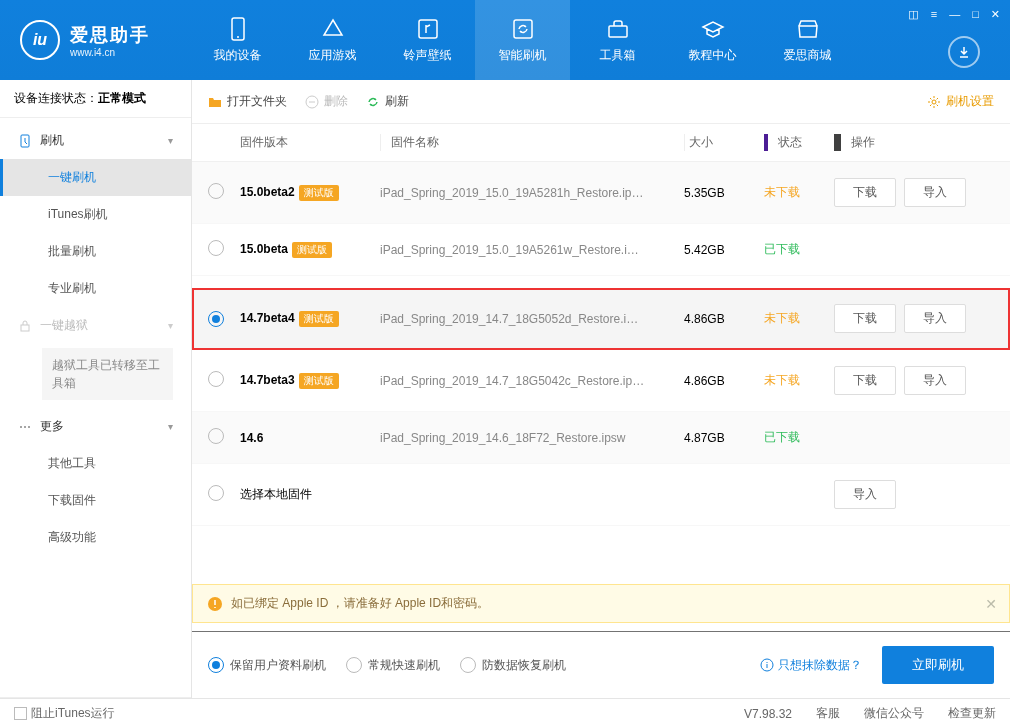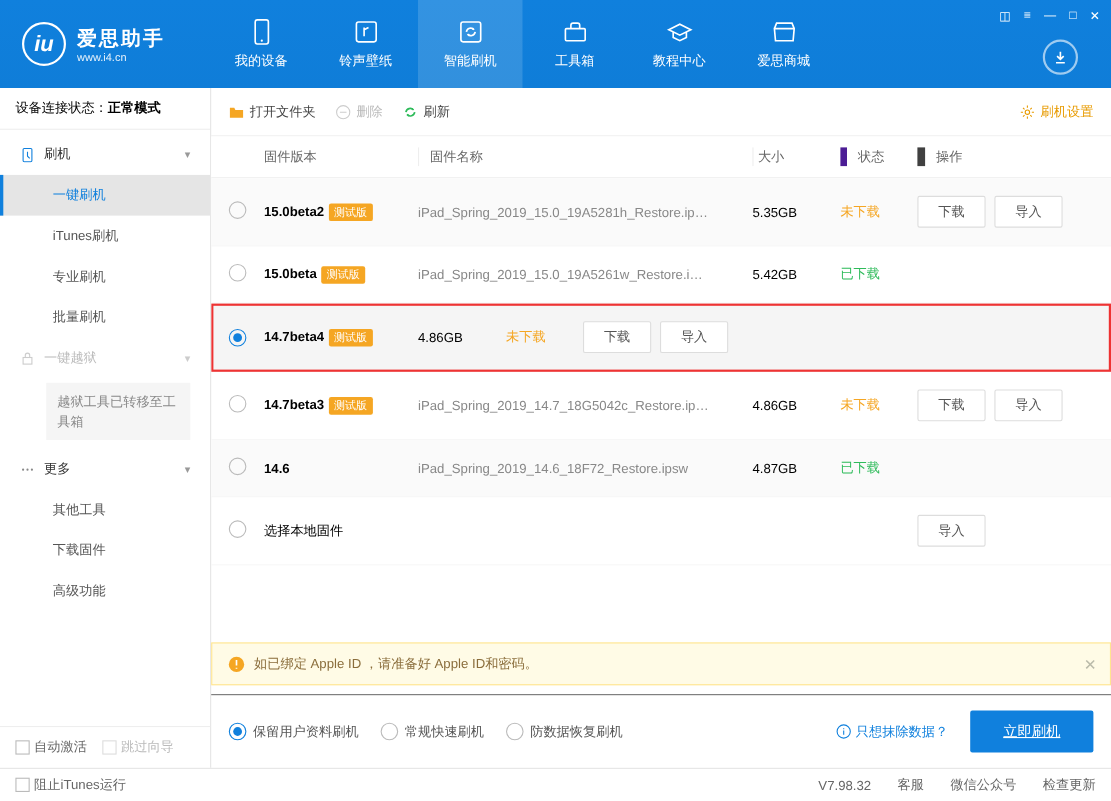--- a/index.html
+++ b/index.html
@@ -1,21 +1,21 @@
 <!DOCTYPE html>
 <html><head>
   <meta charset="utf-8">
   <style>
     * { margin: 0; padding: 0; box-sizing: border-box; font-family: "Microsoft YaHei", sans-serif; }
     body { width: 1010px; height: 728px; overflow: hidden; background: #fff; font-size: 12px; }
     
     
     .header { height: 80px; background: linear-gradient(to bottom, #1080dd, #0f7dd8); color: #fff; display: flex; align-items: center; position: relative; }
     .logo-area { display: flex; align-items: center; padding: 0 20px; width: 190px; }
-    .logo-icon { width: 40px; height: 40px; border: 2px solid #fff; border-radius: 50%; display: flex; align-items: center; justify-content: center; font-weight: bold; font-size: 20px; font-style: italic; }
+    .logo-icon { width: 40px; height: 40px; border: 2px solid #fff; border-radius: 50%; display: flex; align-items: center; justify-content: center; font-weight: bold; font-size: 16px; font-style: italic; }
     .logo-text { margin-left: 10px; }
     .logo-title { font-size: 18px; font-weight: bold; letter-spacing: 2px; }
     .logo-url { font-size: 10px; opacity: 0.9; }
     .nav { display: flex; height: 100%; }
     .nav-item { width: 95px; display: flex; flex-direction: column; align-items: center; justify-content: center; cursor: pointer; gap: 6px; }
     .nav-item.active { background: rgba(255,255,255,0.15); }
     .nav-icon { width: 24px; height: 24px; display: flex; align-items: center; justify-content: center; }
     .nav-label { font-size: 12px; }
     .window-controls { position: absolute; top: 8px; right: 10px; display: flex; gap: 12px; font-size: 11px; }
     .download-circle { position: absolute; right: 30px; top: 36px; width: 32px; height: 32px; border: 2px solid rgba(255,255,255,0.6); border-radius: 50%; display: flex; align-items: center; justify-content: center; }
@@ -56,38 +56,38 @@
     .col-radio { width: 32px; }
     .col-version { width: 140px; }
     .col-name { flex: 1; }
     .col-size { width: 80px; text-align: left; }
     .col-status { width: 70px; }
     .col-action { width: 160px; display: flex; gap: 8px; }
     
     .table-body { flex: 1; overflow: auto; }
     .row { display: flex; align-items: center; padding: 16px 16px; border-bottom: 1px solid #f7f7f7; }
     .row.alt { background: #fafafa; }
-    .row.highlighted { outline: 2px solid #e33; outline-offset: -2px; background: #f5f5f5; }
+    .row.highlighted { outline: 2px solid #e33; outline-offset: -2px; background: #f5f5f5; margin-top: 12px; }
     .radio { width: 16px; height: 16px; border: 1px solid #bbb; border-radius: 50%; display: inline-flex; align-items: center; justify-content: center; }
     .radio.checked::after { content: ""; width: 8px; height: 8px; background: #1080dd; border-radius: 50%; }
     .radio.checked { border-color: #1080dd; }
     .beta-tag { display: inline-block; background: #f5a623; color: #fff; padding: 1px 5px; font-size: 10px; border-radius: 2px; margin-left: 4px; }
     .fw-name { color: #888; }
     .status-text.not { color: #f5a623; }
     .status-text.done { color: #2ebb5a; }
     .btn { padding: 5px 18px; border: 1px solid #ddd; background: #fff; color: #555; cursor: pointer; border-radius: 2px; font-size: 12px; }
     
     
     .notice-bar { background: #fffbe6; border: 1px solid #ffe58f; padding: 10px 14px; display: flex; align-items: center; gap: 8px; color: #8a6d3b; margin: 0 0 8px 0; position: relative; }
     .notice-close { position: absolute; right: 12px; color: #bba; cursor: pointer; font-size: 14px; }
     .flash-panel { border-top: 1px solid #737373; padding: 14px 16px; display: flex; align-items: center; gap: 20px; }
     .flash-option { display: flex; align-items: center; gap: 6px; color: #555; }
     .flash-spacer { flex: 1; }
     .erase-link { color: #1080dd; display: flex; align-items: center; gap: 4px; }
-    .flash-btn { background: #1080dd; color: #fff; border: none; padding: 10px 30px; font-size: 13px; cursor: pointer; border-radius: 2px; text-decoration: underline; }
+    .flash-btn { background: #1080dd; color: #fff; border: none; padding: 10px 30px; font-size: 13px; cursor: pointer; border-radius: 2px; }
     
     
     .footer { height: 30px; border-top: 1px solid #e5e5e5; display: flex; align-items: center; padding: 0 14px; color: #666; gap: 24px; font-size: 12px; }
     .footer .spacer { flex: 1; }
     
     .cb { width: 13px; height: 13px; border: 1px solid #bbb; display: inline-block; vertical-align: middle; margin-right: 4px; }
     
     svg { display: block; }
   </style>
 </head>
@@ -107,20 +107,28 @@
           <svg width="20" height="24" viewBox="0 0 20 24">
             <rect x="4" y="1" width="12" height="22" rx="2" fill="none" stroke="#fff" stroke-width="1.5"></rect>
             <circle cx="10" cy="20" r="1" fill="#fff"></circle>
           </svg>
         </span>
       <span class="nav-label">我的设备</span>
     </div>
     <div class="nav-item">
       <span class="nav-icon">
           <svg width="24" height="24" viewBox="0 0 24 24">
+            <path d="M12 3 L21 18 L3 18 Z" fill="none" stroke="#fff" stroke-width="1.5"></path>
+          </svg>
+        </span>
+      <span class="nav-label">应用游戏</span>
+    </div>
+    <div class="nav-item">
+      <span class="nav-icon">
+          <svg width="24" height="24" viewBox="0 0 24 24">
             <rect x="3" y="3" width="18" height="18" rx="2" fill="none" stroke="#fff" stroke-width="1.5"></rect>
             <path d="M10 8v8M14 8l-4 2" stroke="#fff" stroke-width="1.5" fill="none"></path>
           </svg>
         </span>
       <span class="nav-label">铃声壁纸</span>
     </div>
     <div class="nav-item active">
       <span class="nav-icon">
           <svg width="24" height="24" viewBox="0 0 24 24">
             <rect x="3" y="3" width="18" height="18" rx="2" fill="none" stroke="#fff" stroke-width="1.5"></rect>
@@ -182,22 +190,22 @@
             <svg width="14" height="14" viewBox="0 0 14 14">
               <rect x="3" y="1" width="8" height="12" rx="1" stroke="#1080dd" fill="none"></rect>
               <path d="M7 4v4l2 2" stroke="#1080dd" fill="none"></path>
             </svg>
           </span>
         <span>刷机</span>
         <span style="margin-left:auto;color:#999;font-size:10px">▾</span>
       </div>
       <div class="side-item active">一键刷机</div>
       <div class="side-item">iTunes刷机</div>
+      <div class="side-item">批量刷机</div>
       <div class="side-item">专业刷机</div>
-      <div class="side-item">批量刷机</div>
       <div class="side-title" style="color:#bbb">
         <span class="sb-icon">
             <svg width="14" height="14" viewBox="0 0 14 14">
               <rect x="3" y="6" width="8" height="6" stroke="#ccc" fill="none"></rect>
               <path d="M5 6V4a2 2 0 0 1 4 0v2" stroke="#ccc" fill="none"></path>
             </svg>
           </span>
         <span>一键越狱</span>
         <span style="margin-left:auto;color:#ccc;font-size:10px">▾</span>
       </div>
@@ -211,24 +219,20 @@
             </svg>
           </span>
         <span>更多</span>
         <span style="margin-left:auto;color:#999;font-size:10px">▾</span>
       </div>
       <div class="side-item">其他工具</div>
       <div class="side-item">下载固件</div>
       <div class="side-item">高级功能</div>
     </div>
     <div class="sidebar-bottom">
-      <div class="checkbox-row">
-        <label><span class="cb"></span><span>自动激活</span></label>
-        <label class="disabled"><span class="cb" style="border-color:#ddd"></span><span>跳过向导</span></label>
-      </div>
     </div>
   </div>
 
   <div class="content">
     <div class="toolbar">
       <div class="tb-item">
         <span class="tb-icon">
             <svg width="14" height="14" viewBox="0 0 14 14">
               <path d="M1 3h4l1 2h7v7H1z" fill="#f5a623"></path>
             </svg>
@@ -263,21 +267,21 @@
           </span>
         <span>刷机设置</span>
       </div>
     </div>
 
     <div class="table-head">
       <div class="col-radio"></div>
       <div class="col-version">固件版本</div>
       <div class="col-name" style="border-left:1px solid #eee;padding-left:10px">固件名称</div>
       <div class="col-size" style="border-left:1px solid #eee;padding-left:4px">大小</div>
-      <div class="col-status" style="border-left:6px solid #4c1d95;padding-left:10px">状态</div>
+      <div class="col-status" style="border-left:4px solid #4c1d95;padding-left:10px">状态</div>
       <div class="col-action" style="border-left:7px solid #404040;padding-left:10px">操作</div>
     </div>
 
     <div class="table-body" id="table-body">
         <div class="row alt">
     <div class="col-radio"><span class="radio "></span></div>
     <div class="col-version"><b>15.0beta2</b><span class="beta-tag">测试版</span></div>
     <div class="col-name fw-name">iPad_Spring_2019_15.0_19A5281h_Restore.ip…</div>
     <div class="col-size">5.35GB</div>
     <div class="col-status"><span class="status-text not">未下载</span></div>
@@ -290,20 +294,21 @@
     <div class="col-radio"><span class="radio "></span></div>
     <div class="col-version"><b>15.0beta</b><span class="beta-tag">测试版</span></div>
     <div class="col-name fw-name">iPad_Spring_2019_15.0_19A5261w_Restore.i…</div>
     <div class="col-size">5.42GB</div>
     <div class="col-status"><span class="status-text done">已下载</span></div>
     <div class="col-action"></div>
   </div>
         <div class="row alt highlighted">
     <div class="col-radio"><span class="radio checked"></span></div>
     <div class="col-version"><b>14.7beta4</b><span class="beta-tag">测试版</span></div>
+    <div class="col-name fw-name">iPad_Spring_2019_14.7_18G5052d_Restore.i…</div>
     <div class="col-size">4.86GB</div>
     <div class="col-status"><span class="status-text not">未下载</span></div>
     <div class="col-action">
             <button class="btn">下载</button>
             <button class="btn">导入</button>
           </div>
   </div>
         <div class="row">
     <div class="col-radio"><span class="radio "></span></div>
     <div class="col-version"><b>14.7beta3</b><span class="beta-tag">测试版</span></div>

